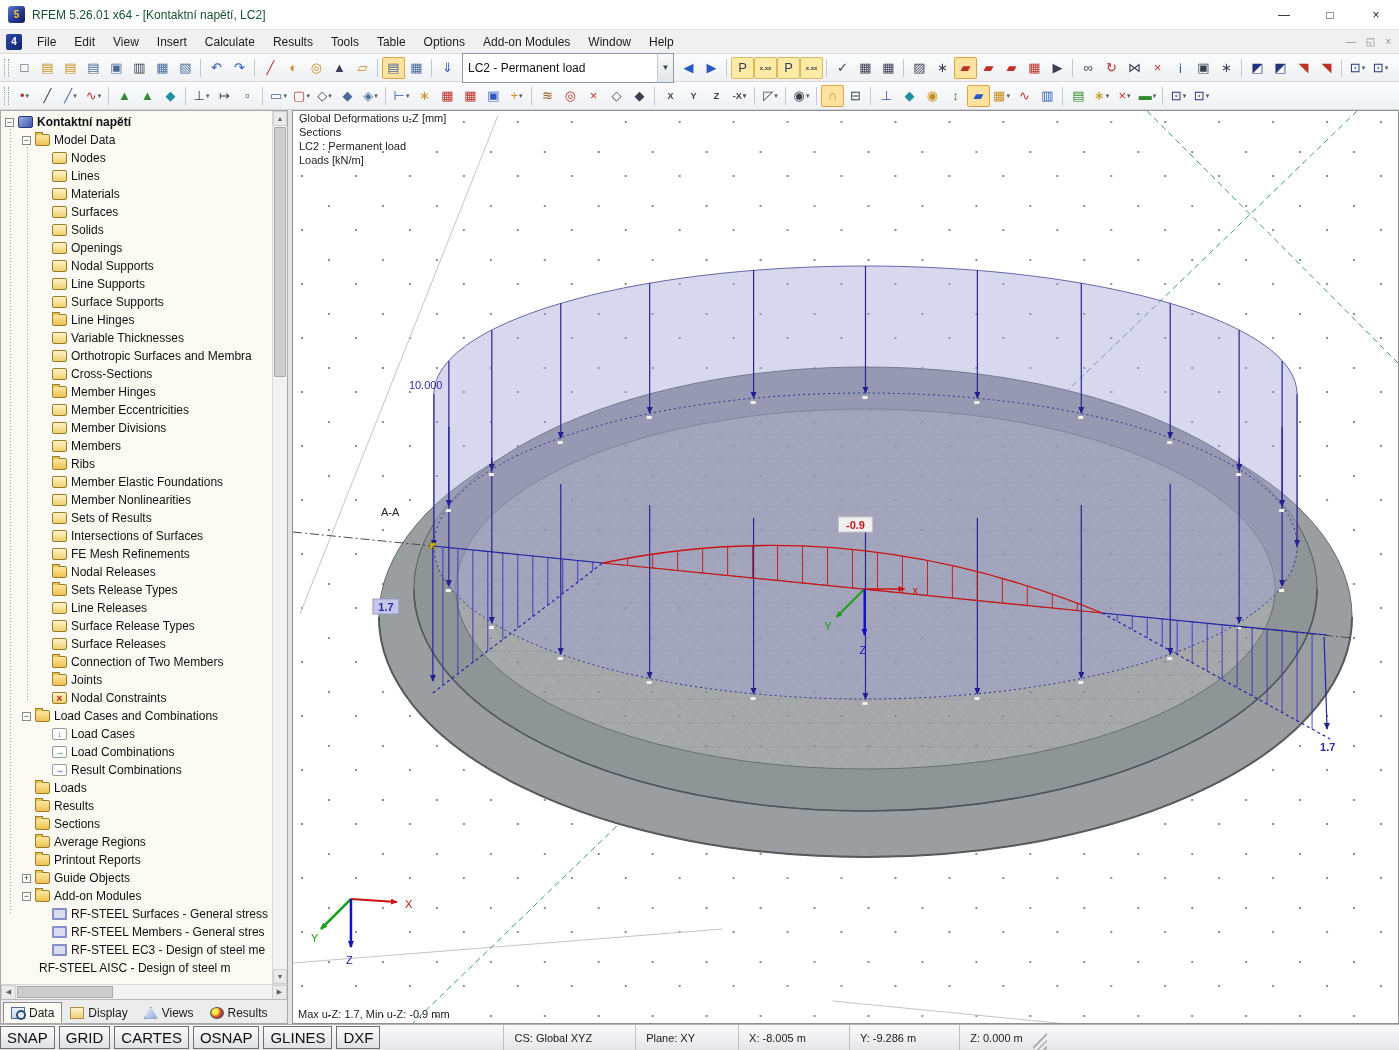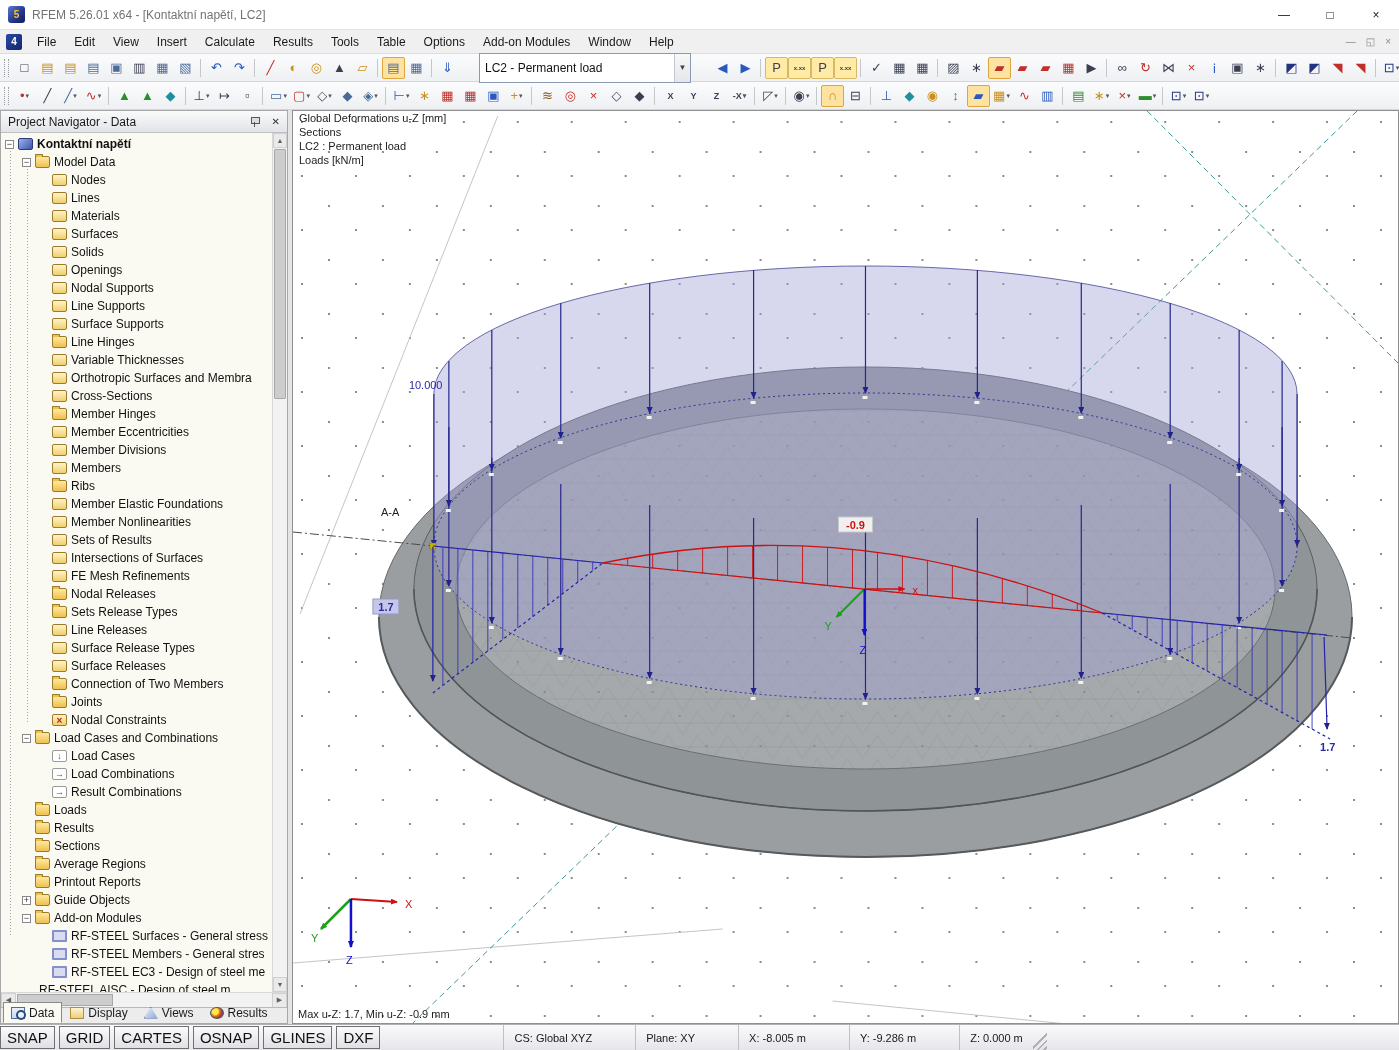--- a/index.html
+++ b/index.html
@@ -6,21 +6,21 @@
   html,body { width:1399px; height:1050px; overflow:hidden;
     font-family:"Liberation Sans", sans-serif; background:#e8e8e8; }
 
   
   .titlebar { height:30px; background:#fff; display:flex; align-items:center;
     border-bottom:1px solid #e2e2e2; }
   .rfem-logo { width:17px; height:17px; margin:0 7px 0 8px; flex:none;
     background:linear-gradient(135deg,#5a7ad0 0%,#24348c 60%,#121d5a 100%);
     border-radius:3px; color:#f4c430; font-size:10px; font-weight:bold;
     display:flex; align-items:center; justify-content:center; }
-  .title-text { font-size:12px; color:#737373; }
+  .title-text { font-size:12px; color:#14532d; }
   .wctrls { margin-left:auto; display:flex; height:100%; }
   .wctrl { width:46px; height:100%; display:flex; align-items:center; justify-content:center;
     font-size:12px; color:#222; }
 
   
   .menubar { height:24px; background:#f0f0f0; display:flex; align-items:center;
     border-bottom:1px solid #dcdcdc; }
   .dlubal-logo { width:16px; height:16px; margin:0 6px 0 6px; flex:none;
     background:linear-gradient(135deg,#2a4aa8,#14246e); color:#fff; font-size:10px;
     font-weight:bold; display:flex; align-items:center; justify-content:center;
@@ -41,21 +41,21 @@
     border-left:1px solid #c6c6cb; border-radius:0; font-size:0; }
   .tbi.hl { background:#fde2a0; border-color:#e0a43c; }
   .tbi.ybg { background:#ffeaa6; border-color:#d8b860; }
   .tbi.dd::after { content:"▾"; font-size:7px; color:#555; margin-left:1px; }
   .tbi.sm { font-size:6px; font-weight:bold; letter-spacing:0; }
   .tbi.sm2 { font-size:9px; font-weight:bold; }
   .c-ink{color:#3a3f52}.c-steel{color:#4a6a9a}.c-amber{color:#c89020}
   .c-red{color:#c03028}.c-blue{color:#2858c0}.c-green{color:#2e8b2e}
   .c-teal{color:#1f8f9f}.c-navy{color:#23337f}.c-brown{color:#8a5a20}
   .combo { width:212px; height:30px; background:#fff; border:1px solid #8a9ab0;
-    display:flex; align-items:center; margin:0 20px; flex:none; }
+    display:flex; align-items:center; margin:0 3px; flex:none; }
   .combo-text { flex:1; font-size:12px; color:#111; padding-left:5px; white-space:nowrap; overflow:hidden; }
   .combo-btn { width:16px; height:100%; border-left:1px solid #c0c8d4; display:flex;
     align-items:center; justify-content:center; font-size:8px; color:#444;
     background:linear-gradient(#f8f8f8,#e4e6ea); }
 
   
   .main { display:flex; height:914px; }
   .navigator { width:288px; flex:none; background:#fbfaf2; border:1px solid #a8a8a8;
     display:flex; flex-direction:column; }
   .nav-header { height:22px; background:linear-gradient(#fafafa,#e2e4e8);
@@ -110,21 +110,21 @@
     font-size:7px; color:#606060; background:#eaeaea; border:1px solid #d0d0d0; }
   .vs-thumb { height:250px; margin:1px 1px; background:#cdcdcd; border:1px solid #a8a8a8;
     border-radius:1px; }
   .hscroll { height:15px; flex:none; background:#f2f2f2; border-top:1px solid #d8d8d8;
     display:flex; align-items:center; }
   .hs-btn { width:15px; height:15px; flex:none; display:flex; align-items:center;
     justify-content:center; font-size:7px; color:#606060; background:#eaeaea;
     border:1px solid #d0d0d0; }
   .hs-thumb { width:96px; height:12px; margin-left:1px; background:#cdcdcd;
     border:1px solid #a8a8a8; }
-  .nav-tabs { height:16px; flex:none; background:#ececec; border-top:1px solid #b8b8b8;
+  .nav-tabs { height:24px; flex:none; background:#ececec; border-top:1px solid #b8b8b8;
     display:flex; align-items:flex-end; padding:0 2px; }
   .ntab { height:21px; display:flex; align-items:center; padding:0 7px; font-size:12px;
     color:#1a1a1a; border:1px solid transparent; }
   .ntab.active { background:#fbfaf2; border-color:#8a8a8a; border-bottom-color:#fbfaf2; }
   .ti { width:14px; height:12px; margin-right:4px; flex:none; position:relative; }
   .ti-data { background:linear-gradient(#eaf0fa,#c8d8f0); border:1px solid #4a6aa0; }
   .ti-data::after { content:""; position:absolute; right:-2px; bottom:-2px; width:6px; height:6px;
     border:2px solid #2a4a80; border-radius:50%; background:rgba(255,255,255,.6); }
   .ti-display { background:linear-gradient(#fdf4d0,#eccf7a); border:1px solid #b09040; }
   .ti-views { background:linear-gradient(135deg,#e8eefc,#8fa8d8); border:1px solid #4a6aa0;
@@ -460,25 +460,20 @@
 
       <span class="tbi c-navy dd">⊡</span>
 
       <span class="tbi c-navy dd">⊡</span>
     </div>
 </div>
 
 <div class="main">
 
   <div class="navigator">
-    <div class="nav-header">
-      <span class="nav-title">Project Navigator - Data</span>
-      <span class="pin-icon"></span>
-      <span class="nav-close">✕</span>
-    </div>
     <div class="tree-wrap">
       <div class="tree">
 
           <div class="trow lvl0">
             <span class="exp on">−</span>
             <span class="ic ic-proj"></span>
             <span class="tlabel em">Kontaktní napětí</span>
           </div>
 
           <div class="trow lvl1">

